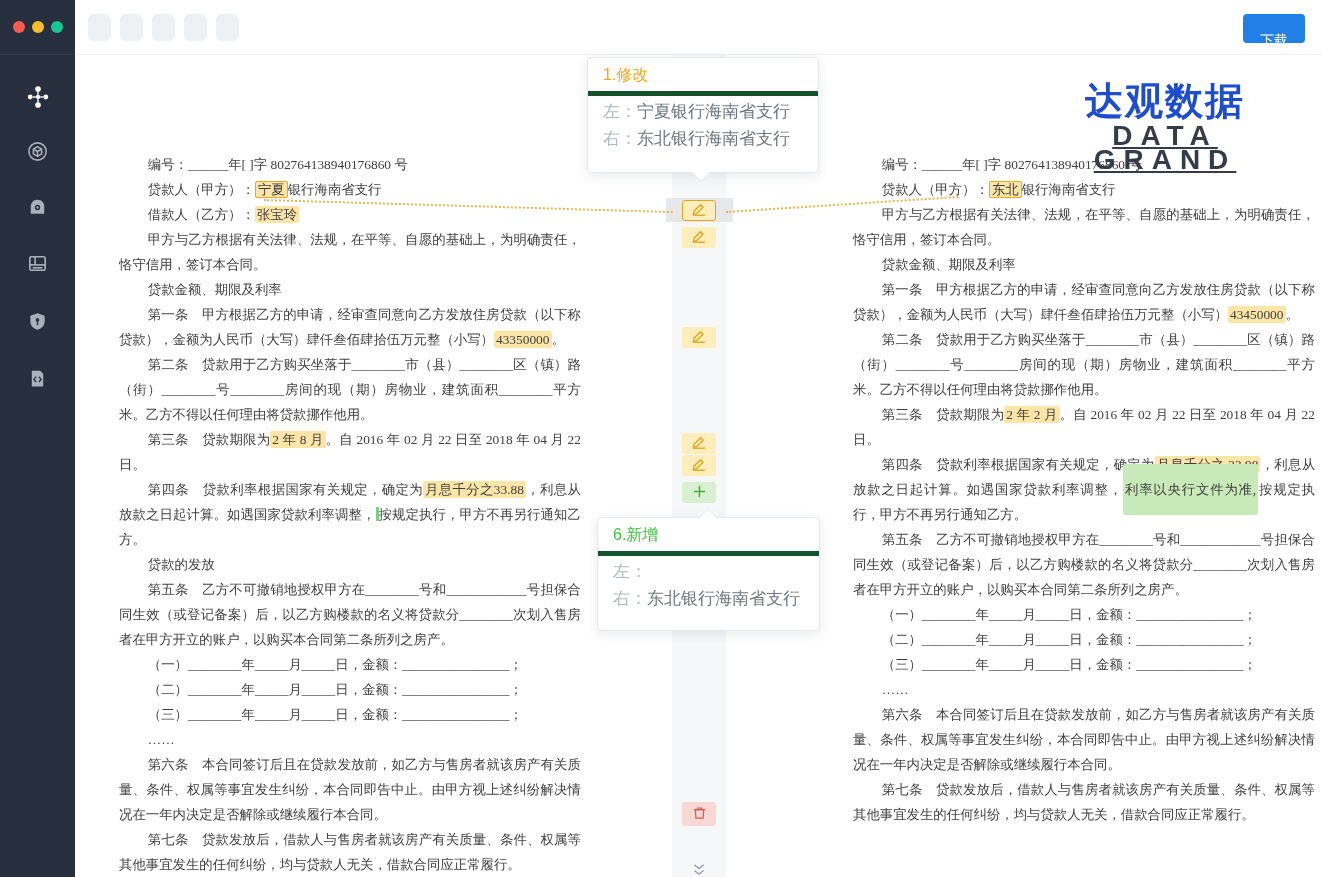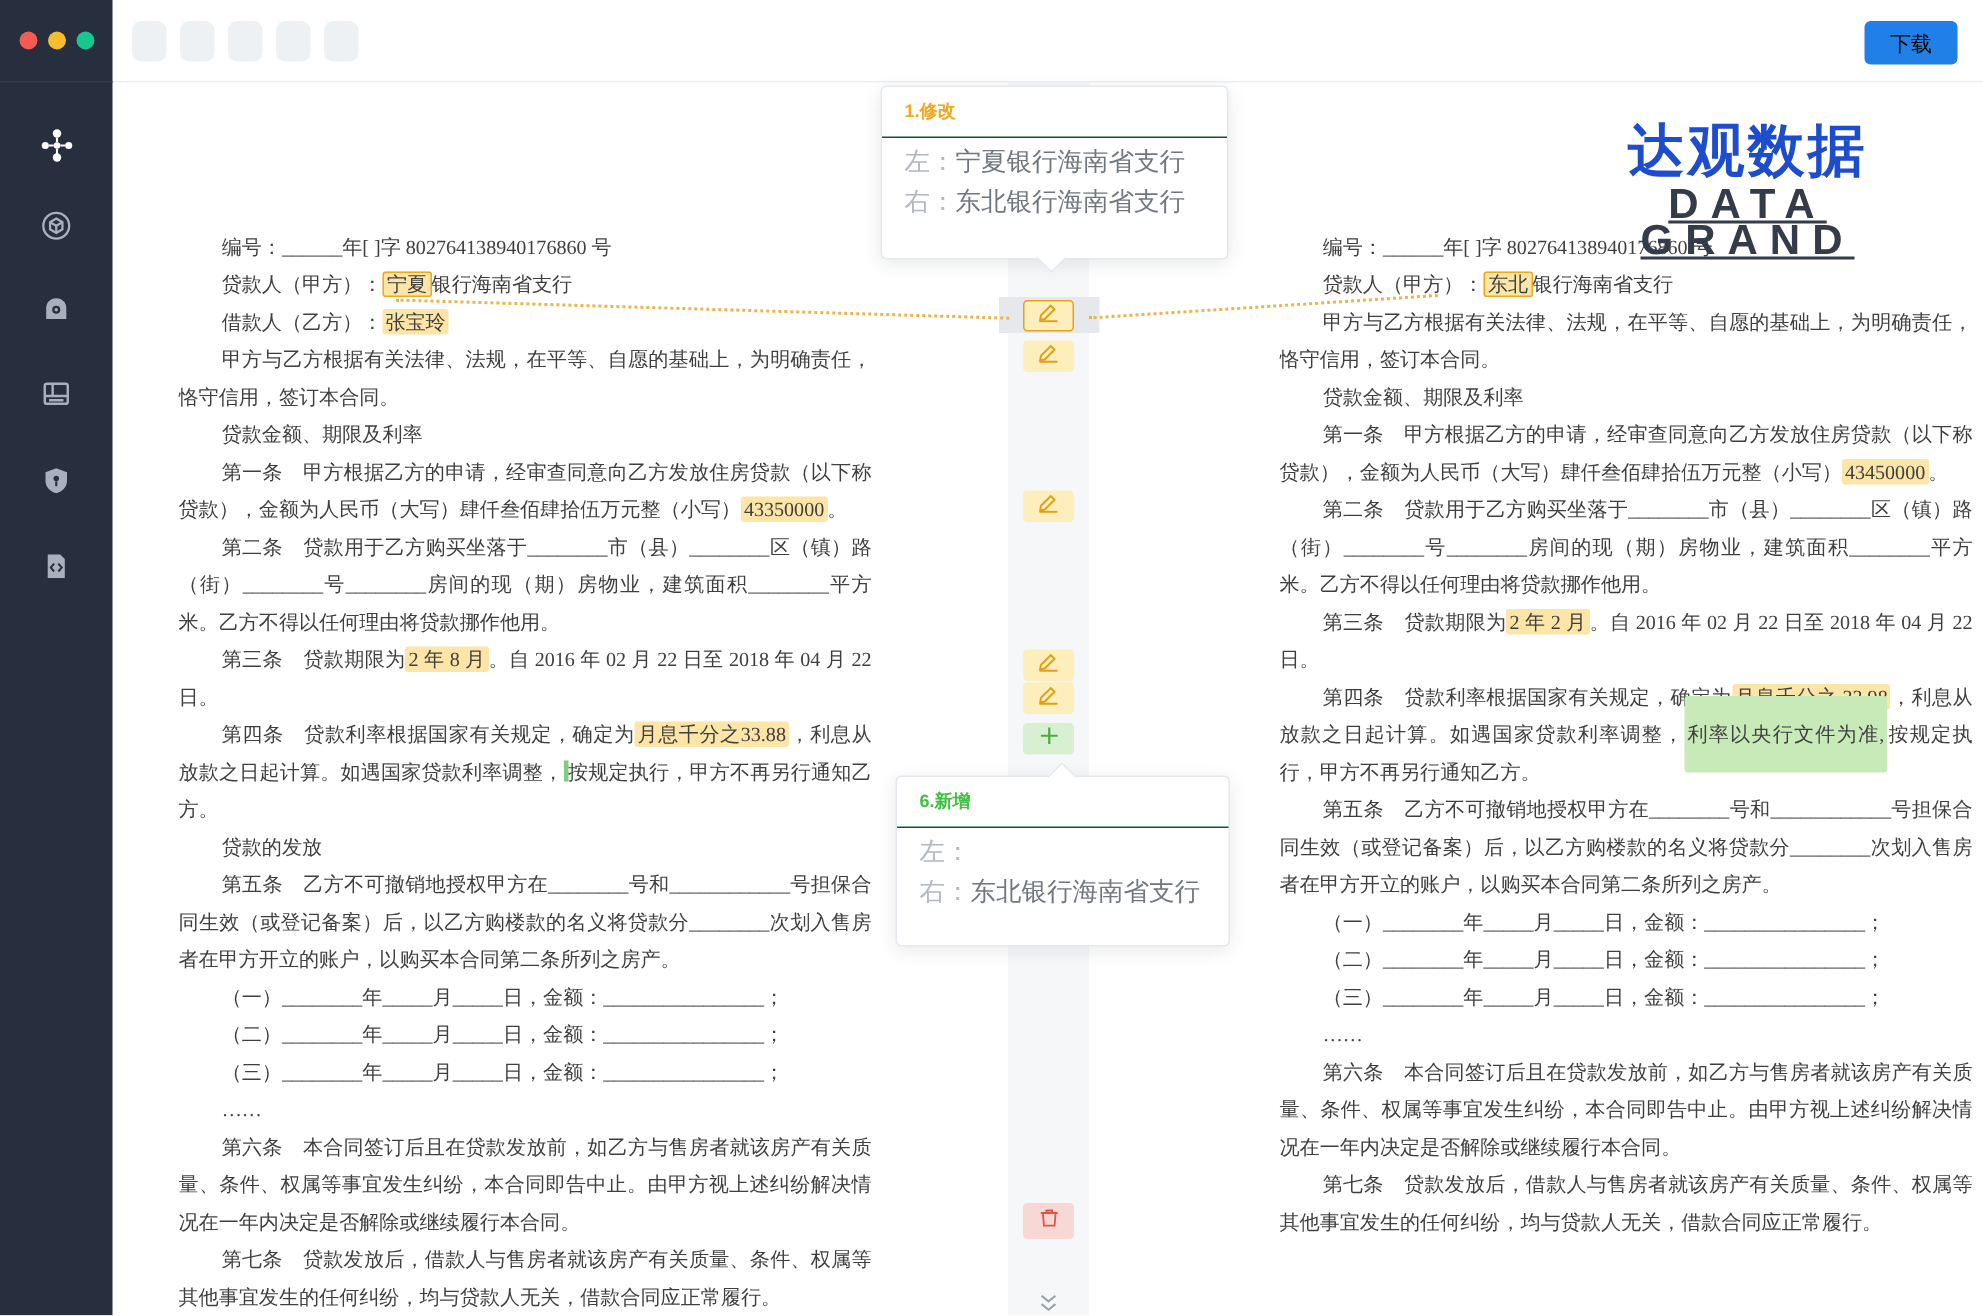--- a/index.html
+++ b/index.html
@@ -13,22 +13,22 @@
   .light{width:12px;height:12px;border-radius:50%;}
   .nav-icons{position:absolute;left:0;top:54px;width:75px;}
   .nav-item{position:absolute;left:50%;transform:translateX(-50%);width:30px;height:30px;
             display:flex;align-items:center;justify-content:center;cursor:pointer;}
 
   
   .topbar{position:absolute;left:75px;top:0;width:1247px;height:54px;background:#fff;
           border-bottom:1px solid #eceff2;z-index:3;}
   .tile{position:absolute;top:14px;width:23px;height:27px;border-radius:6px;background:#eef1f4;}
   .download-btn{position:absolute;right:17px;top:14px;width:62px;height:29px;border:none;border-radius:4px;
-          background:#2180e8;color:#000000;font-size:14px;font-family:"Liberation Sans",sans-serif;
-          cursor:pointer;line-height:29px;text-align:center;padding:1px;}
+          background:#2180e8;color:#ffffff;font-size:14px;font-family:"Liberation Sans",sans-serif;
+          cursor:pointer;line-height:29px;text-align:center;padding:12px;}
 
   
   .brand{position:absolute;left:1060px;top:80px;width:210px;text-align:center;z-index:2;}
   .brand-cn{font-size:38px;font-weight:bold;color:#1d4ccc;letter-spacing:2px;line-height:42px;}
   .brand-en{font-size:28px;font-weight:bold;color:#353c49;letter-spacing:8px;line-height:24px;margin-top:2px;text-decoration:underline;}
 
   
   .doc{position:absolute;top:152px;width:462px;height:725px;overflow:hidden;
        font-family:"Liberation Serif",serif;font-size:13.4px;line-height:25px;color:#3f3f3f;
        text-align:justify;z-index:1;margin-left:16px;}
@@ -51,22 +51,22 @@
   .chip.add{background:#d9efd2;}
   .chip.delete{background:#f8d8d4;height:24px;}
   .rail-collapse{position:absolute;left:50%;transform:translateX(-50%);cursor:pointer;}
 
   
   .dotline{position:absolute;border-top:2px dotted #eeb44a;transform-origin:left top;z-index:2;}
 
   
   .tooltip{position:absolute;background:#fff;border:1px solid #e5e8ec;border-radius:4px;
            box-shadow:0 3px 12px rgba(40,50,60,.10);z-index:5;}
-  .tt-head{height:33px;line-height:33px;padding-left:15px;font-size:12px;font-weight:bold;
-           border-bottom:1px solid #14532d;}
+  .tt-head{height:33px;line-height:33px;padding-left:15px;font-size:16px;font-weight:normal;
+           border-bottom:5px solid #14532d;}
   .tt-row{padding-left:15px;font-size:17px;margin-top:4px;white-space:nowrap;}
   .tt-label{color:#b3b9c0;}
   .tt-value{color:#70777e;}
   .arrow{position:absolute;width:13px;height:13px;background:#fff;transform:rotate(45deg);}
   .arrow-down{bottom:-7px;border-right:1px solid #e5e8ec;border-bottom:1px solid #e5e8ec;}
   .arrow-up{top:-7px;border-left:1px solid #e5e8ec;border-top:1px solid #e5e8ec;}
   .tt-modify .tt-head{color:#f2a71c;}
   .tt-add .tt-head{color:#3fc13f;}
 </style>
 </head>

